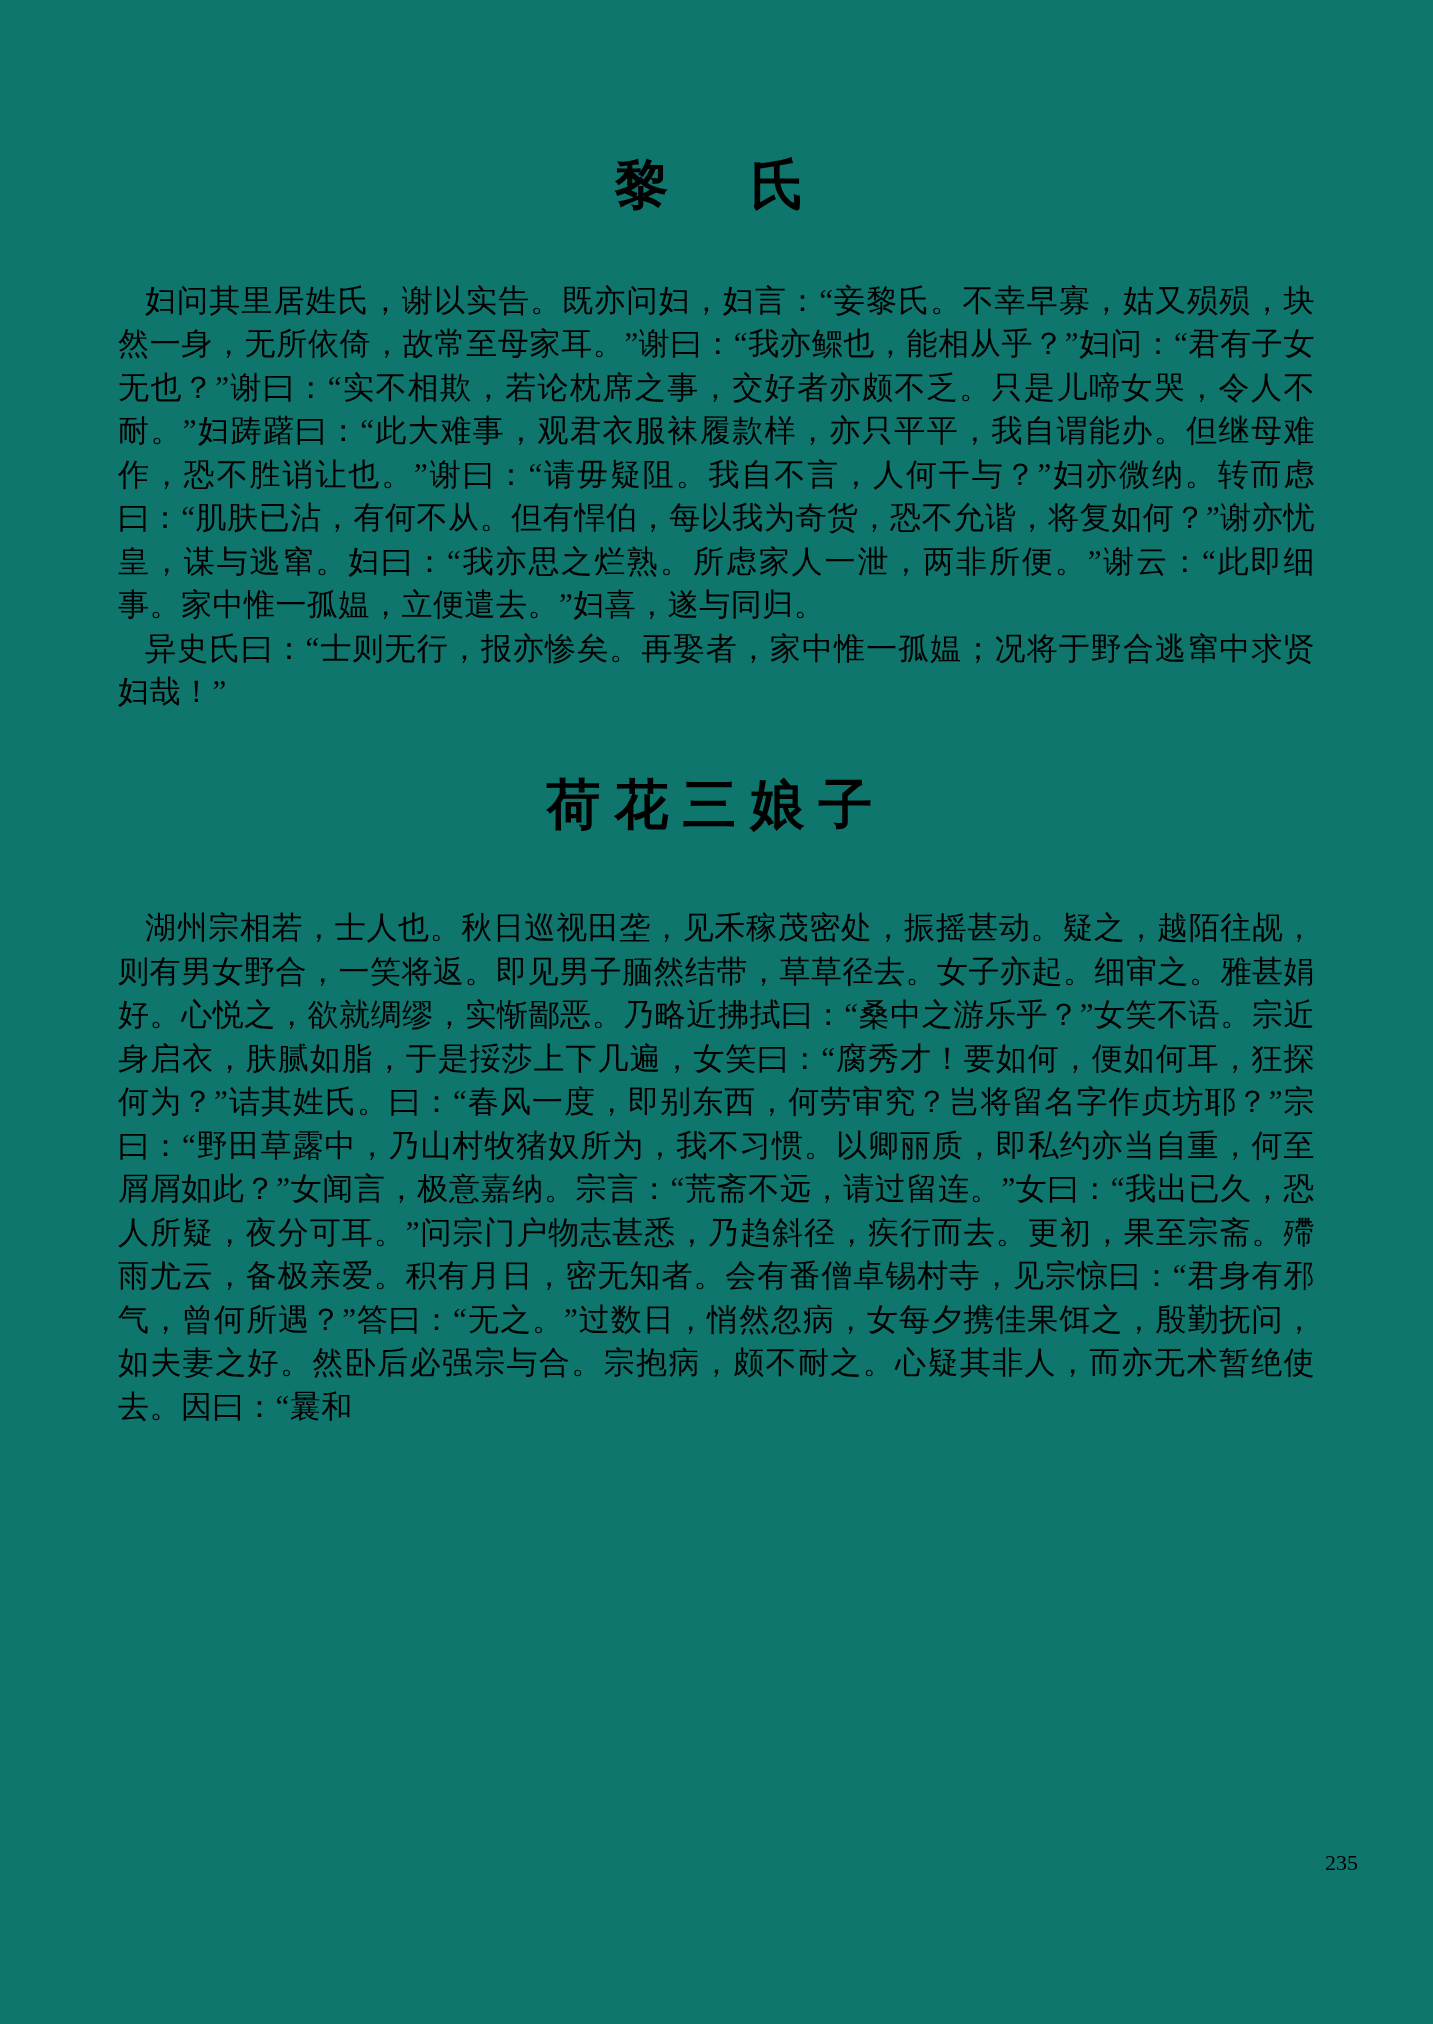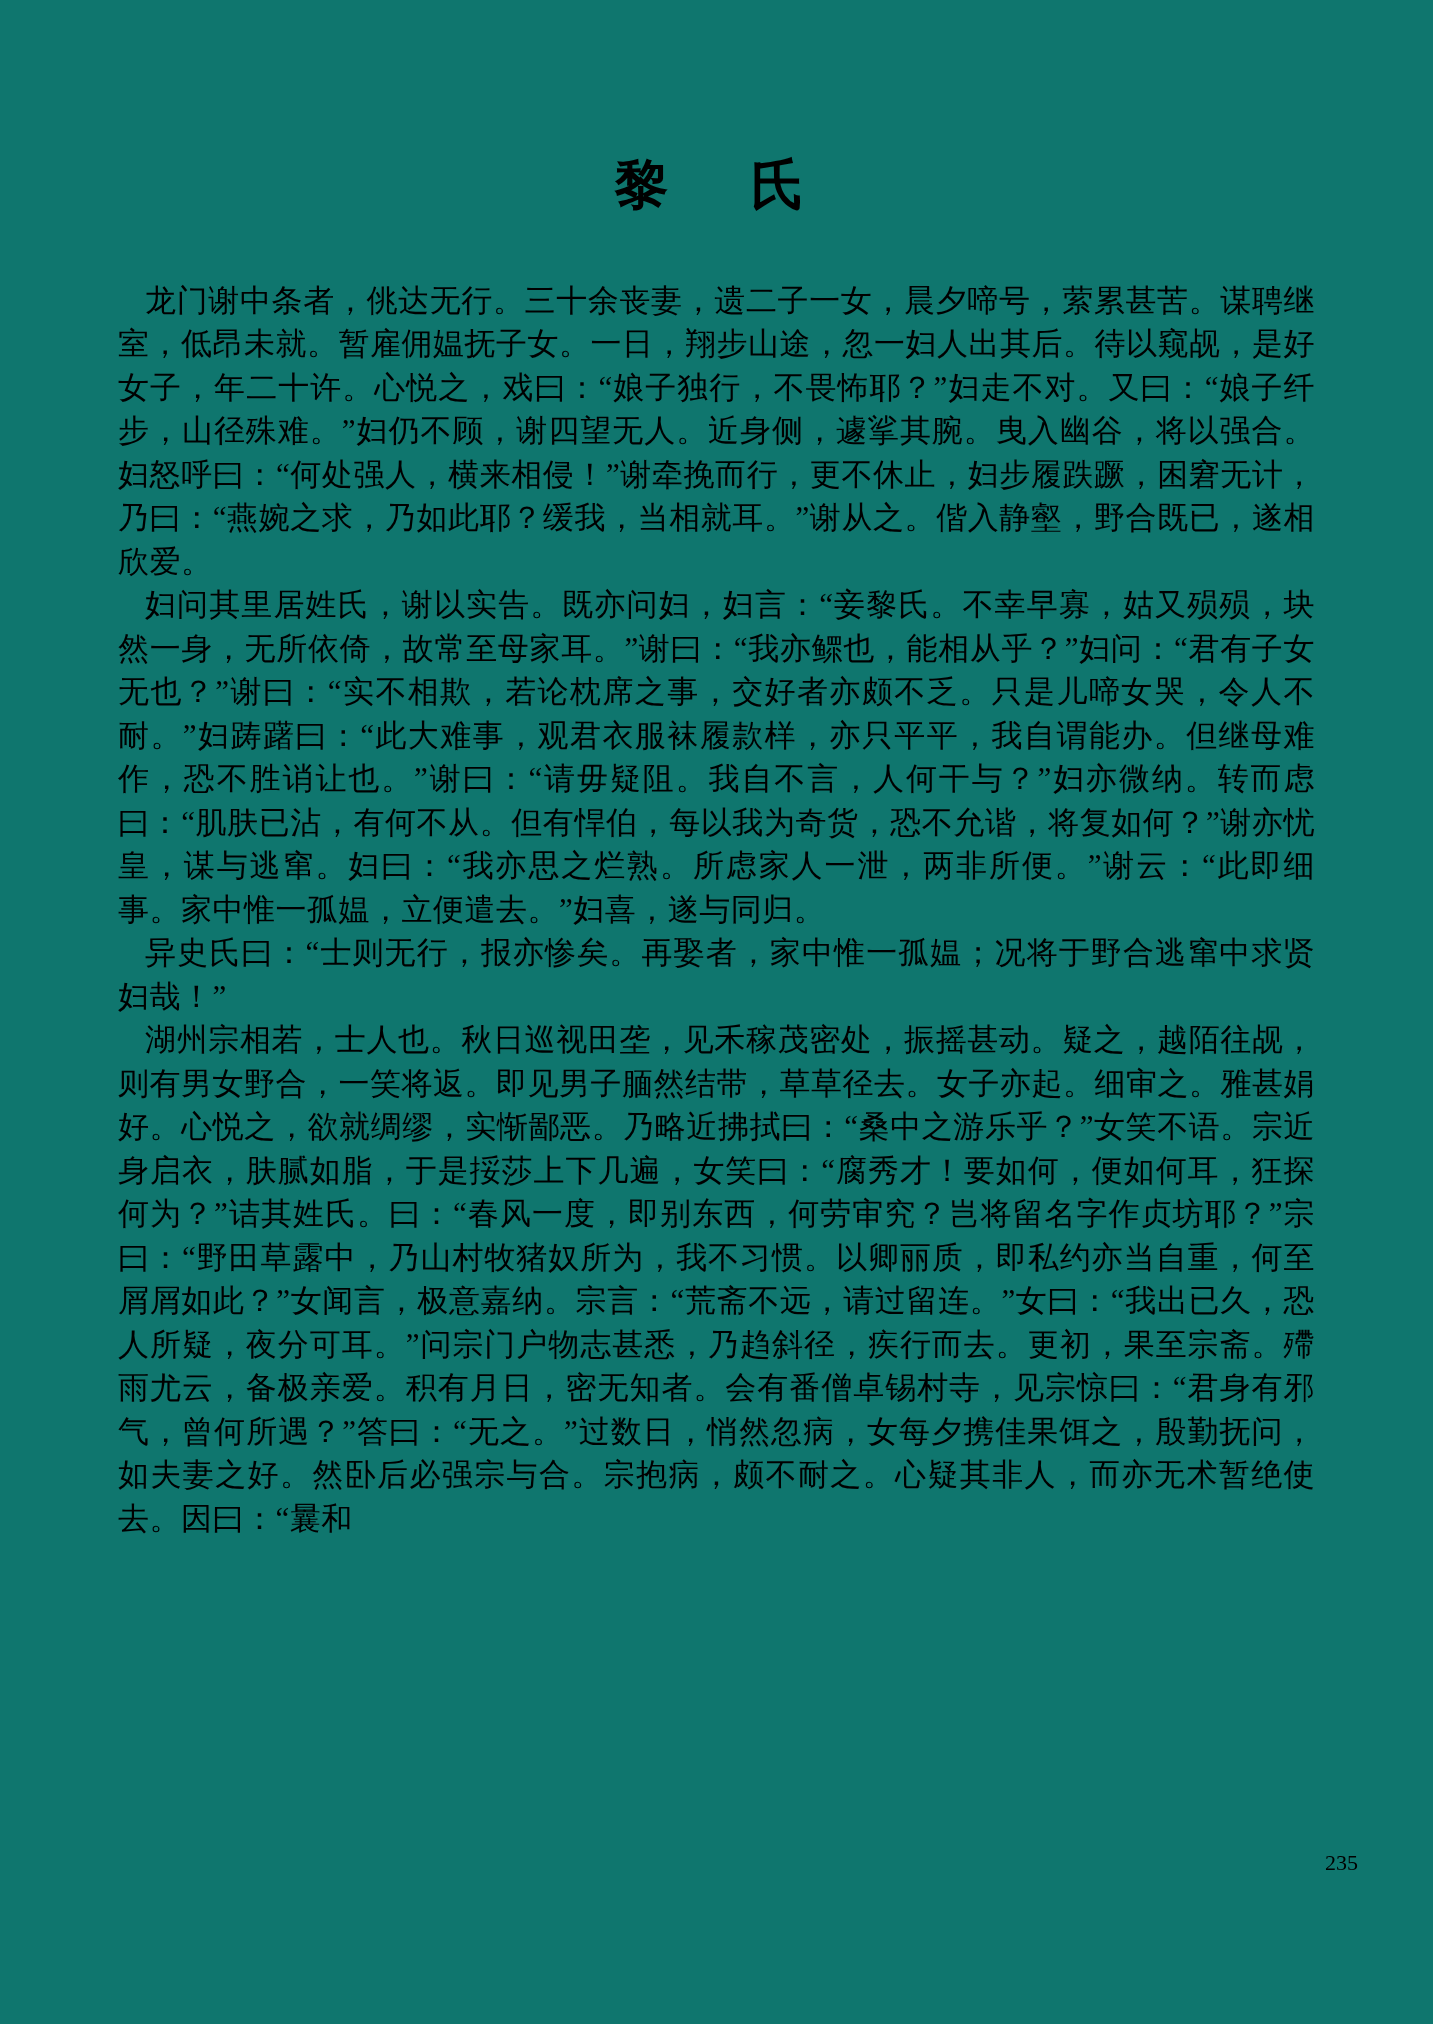--- a/index.html
+++ b/index.html
@@ -56,25 +56,25 @@
   }
 </style>
 </head>
 <body>
 
 <div class="page">
   <div class="content">
 
     <section>
       <h1 class="story-title">黎　氏</h1>
-      <p class="story-paragraph">龙门谢中条者，佻达无行。三十余丧妻，遗二子一女，晨夕啼号，萦累甚苦。谋聘继室，低昂未就。暂雇佣媪抚子女。一日，翔步山途，忽一妇人出其后。待以窥觇，是好女子，年二十许。心悦之，戏曰：“娘子独行，不畏怖耶？”妇走不对。又曰：“娘子纤步，山径殊难。”妇仍不顾，谢四望无人。近身侧，遽挲其腕。曳入幽谷，将以强合。妇怒呼曰：“何处强人，横来相侵！”谢牵挽而行，更不休止，妇步履跌蹶，困窘无计，乃曰：“燕婉之求，乃如此耶？缓我，当相就耳。”谢从之。偕入静壑，野合既已，遂相欣爱。</p>
       <p class="story-paragraph">妇问其里居姓氏，谢以实告。既亦问妇，妇言：“妾黎氏。不幸早寡，姑又殒殒，块然一身，无所依倚，故常至母家耳。”谢曰：“我亦鳏也，能相从乎？”妇问：“君有子女无也？”谢曰：“实不相欺，若论枕席之事，交好者亦颇不乏。只是儿啼女哭，令人不耐。”妇踌躇曰：“此大难事，观君衣服袜履款样，亦只平平，我自谓能办。但继母难作，恐不胜诮让也。”谢曰：“请毋疑阻。我自不言，人何干与？”妇亦微纳。转而虑曰：“肌肤已沾，有何不从。但有悍伯，每以我为奇货，恐不允谐，将复如何？”谢亦忧皇，谋与逃窜。妇曰：“我亦思之烂熟。所虑家人一泄，两非所便。”谢云：“此即细事。家中惟一孤媪，立便遣去。”妇喜，遂与同归。</p>
       <p class="story-paragraph">异史氏曰：“士则无行，报亦惨矣。再娶者，家中惟一孤媪；况将于野合逃窜中求贤妇哉！”</p>
     </section>
 
     <section>
+      <h1 class="story-title second">荷花三娘子</h1>
       <p class="story-paragraph">湖州宗相若，士人也。秋日巡视田垄，见禾稼茂密处，振摇甚动。疑之，越陌往觇，则有男女野合，一笑将返。即见男子腼然结带，草草径去。女子亦起。细审之。雅甚娟好。心悦之，欲就绸缪，实惭鄙恶。乃略近拂拭曰：“桑中之游乐乎？”女笑不语。宗近身启衣，肤腻如脂，于是挼莎上下几遍，女笑曰：“腐秀才！要如何，便如何耳，狂探何为？”诘其姓氏。曰：“春风一度，即别东西，何劳审究？岂将留名字作贞坊耶？”宗曰：“野田草露中，乃山村牧猪奴所为，我不习惯。以卿丽质，即私约亦当自重，何至屑屑如此？”女闻言，极意嘉纳。宗言：“荒斋不远，请过留连。”女曰：“我出已久，恐人所疑，夜分可耳。”问宗门户物志甚悉，乃趋斜径，疾行而去。更初，果至宗斋。殢雨尤云，备极亲爱。积有月日，密无知者。会有番僧卓锡村寺，见宗惊曰：“君身有邪气，曾何所遇？”答曰：“无之。”过数日，悄然忽病，女每夕携佳果饵之，殷勤抚问，如夫妻之好。然卧后必强宗与合。宗抱病，颇不耐之。心疑其非人，而亦无术暂绝使去。因曰：“曩和</p>
     </section>
 
   </div>
 
   <div class="page-number">235</div>
 </div>
 
 </body></html>

